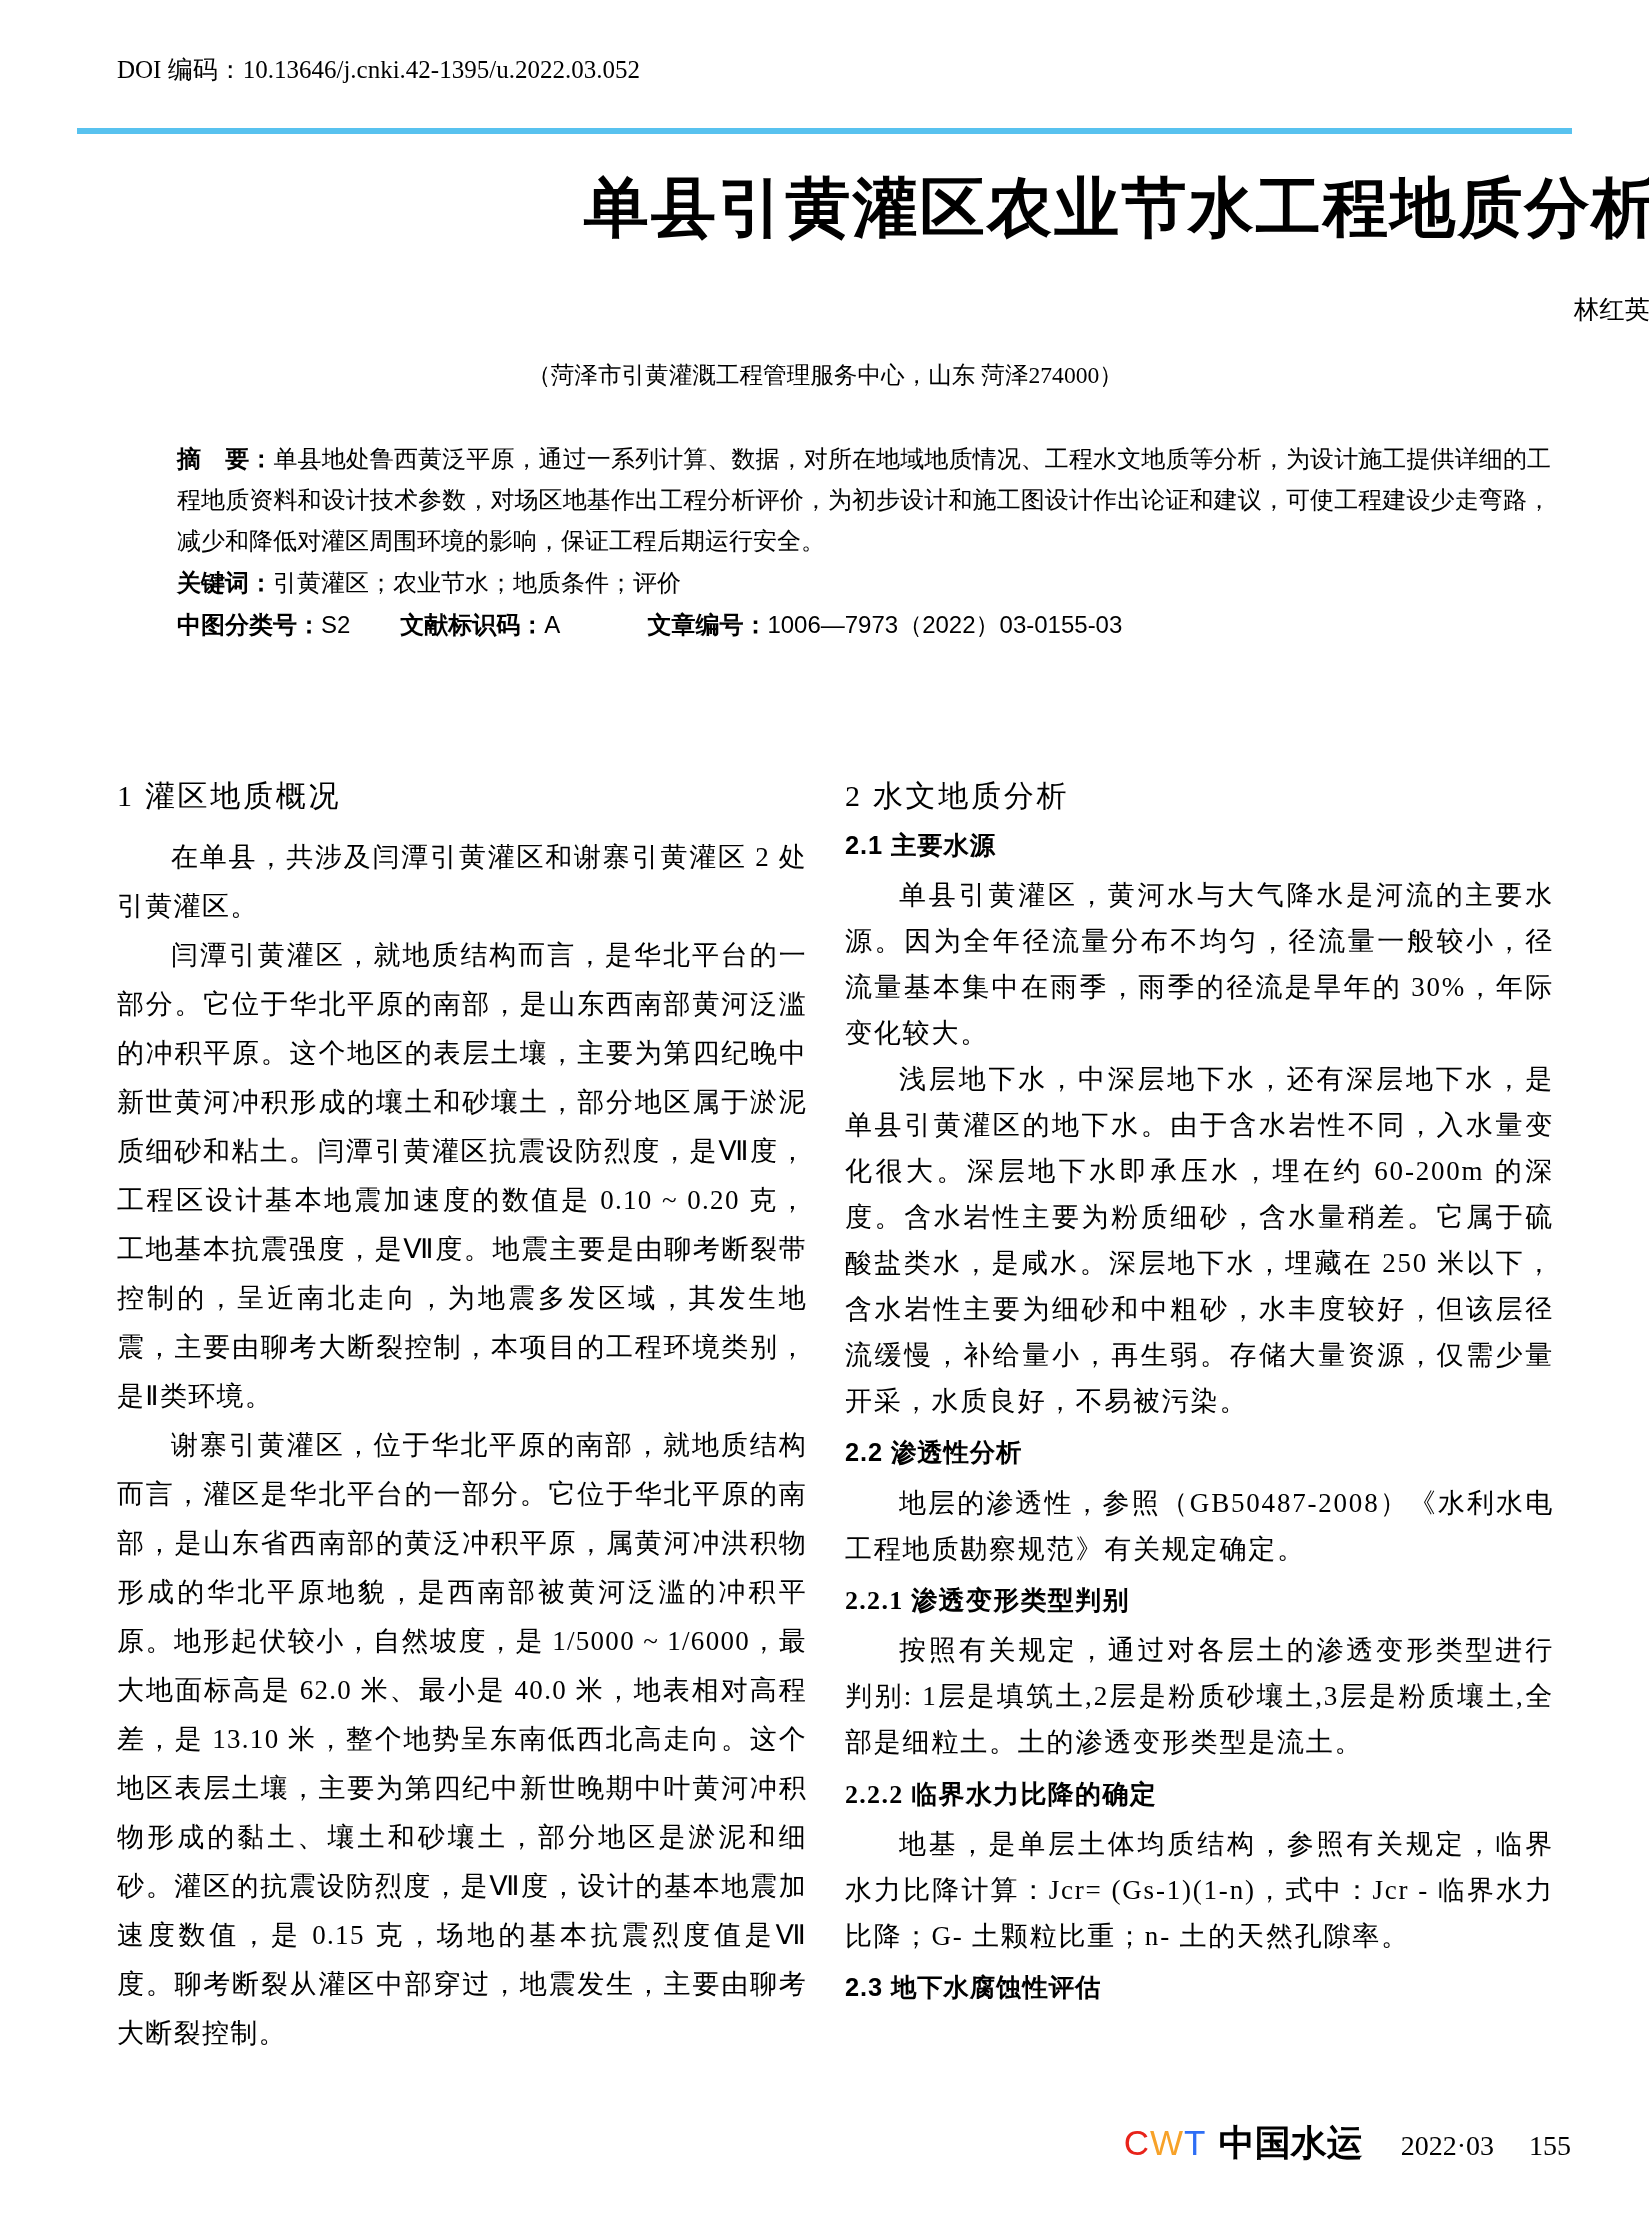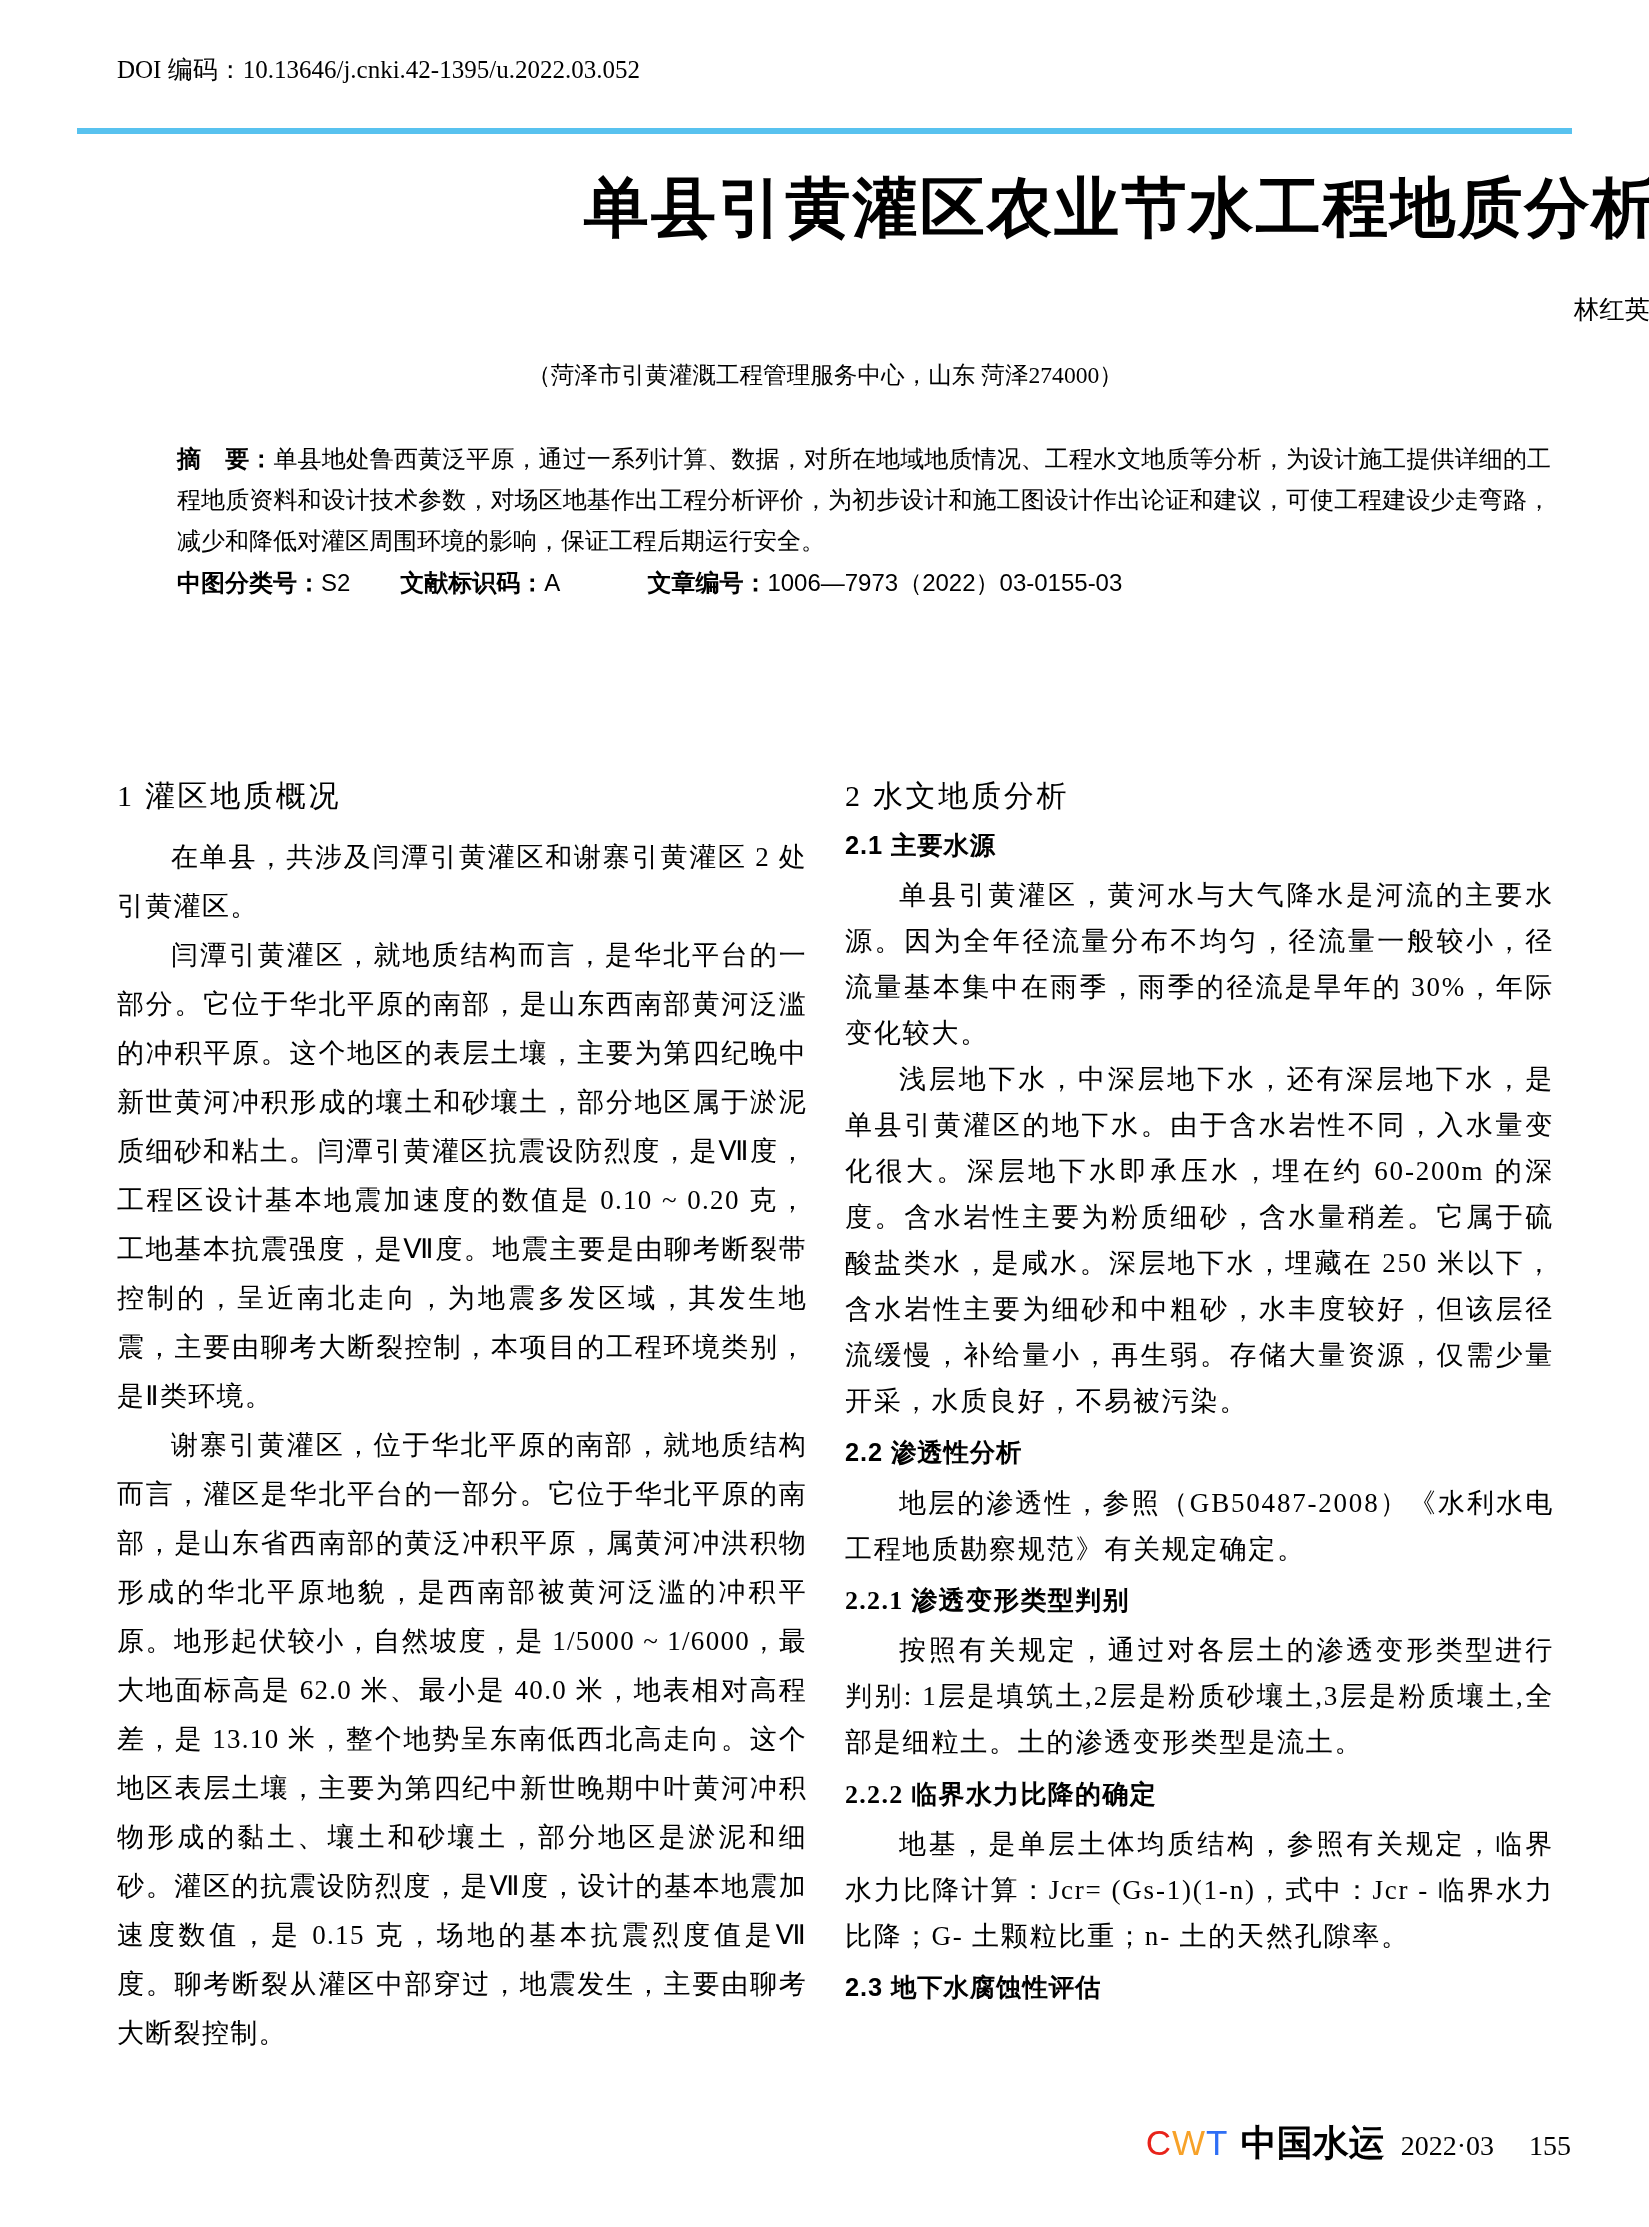--- a/index.html
+++ b/index.html
@@ -39,40 +39,41 @@
   h3.hei{margin:11.6px 0 9.8px 0;font-family:"Liberation Sans", sans-serif;
          font-size:25.4px;font-weight:bold;letter-spacing:0.9px;}
   h4.kaisub{margin:11.6px 0 9px 0;font-size:26px;font-weight:bold;letter-spacing:1.3px;}
 
   .footer{position:absolute;right:79px;bottom:71px;display:flex;align-items:baseline;white-space:nowrap;}
   .logo{font-family:"Liberation Sans", sans-serif;font-size:35px;letter-spacing:0.9px;}
   .lc{color:#e8231a;}
   .lw{color:#f7a229;}
   .lt{color:#2e6ef5;}
   .journal{font-weight:bold;font-size:36px;margin-left:12.5px;}
-  .issue{font-size:28px;margin-left:16px;}
+  .issue{font-size:28px;margin-left:38px;}
   .pageno{font-size:28px;margin-left:35px;}
 </style>
 </head>
 <body>
 
 <div class="page">
 
   <div class="doi"><span>DOI 编码：</span><span>10.13646/j.cnki.42-1395/u.2022.03.052</span></div>
 
   <div class="bar"></div>
 
   <h1 class="title">单县引黄灌区农业节水工程地质分析</h1>
 
   <div class="author">林红英</div>
 
   <div class="affil">（菏泽市引黄灌溉工程管理服务中心，山东 菏泽274000）</div>
 
   <div class="front">
     <p class="abstract"><span class="lab">摘　要：</span><span>单县地处鲁西黄泛平原，通过一系列计算、数据，对所在地域地质情况、工程水文地质等分析，为设计施工提供详细的工程地质资料和设计技术参数，对场区地基作出工程分析评价，为初步设计和施工图设计作出论证和建议，可使工程建设少走弯路，减少和降低对灌区周围环境的影响，保证工程后期运行安全。</span></p>
+    <p class="keywords"><span class="lab">关键词：</span><span>引黄灌区；农业节水；地质条件；评价</span></p>
     <p class="cls"><span class="lab">中图分类号：</span><span class="g1">S2</span><span class="lab">文献标识码：</span><span class="g2">A</span><span class="lab">文章编号：</span><span>1006—7973（2022）03-0155-03</span></p>
   </div>
 
   <div class="col col-left">
     <h2 class="kai">1 灌区地质概况</h2>
     <p>在单县，共涉及闫潭引黄灌区和谢寨引黄灌区 2 处引黄灌区。</p>
     <p>闫潭引黄灌区，就地质结构而言，是华北平台的一部分。它位于华北平原的南部，是山东西南部黄河泛滥的冲积平原。这个地区的表层土壤，主要为第四纪晚中新世黄河冲积形成的壤土和砂壤土，部分地区属于淤泥质细砂和粘土。闫潭引黄灌区抗震设防烈度，是Ⅶ度，工程区设计基本地震加速度的数值是 0.10 ~ 0.20 克，工地基本抗震强度，是Ⅶ度。地震主要是由聊考断裂带控制的，呈近南北走向，为地震多发区域，其发生地震，主要由聊考大断裂控制，本项目的工程环境类别，是Ⅱ类环境。</p>
     <p>谢寨引黄灌区，位于华北平原的南部，就地质结构而言，灌区是华北平台的一部分。它位于华北平原的南部，是山东省西南部的黄泛冲积平原，属黄河冲洪积物形成的华北平原地貌，是西南部被黄河泛滥的冲积平原。地形起伏较小，自然坡度，是 1/5000 ~ 1/6000，最大地面标高是 62.0 米、最小是 40.0 米，地表相对高程差，是 13.10 米，整个地势呈东南低西北高走向。这个地区表层土壤，主要为第四纪中新世晚期中叶黄河冲积物形成的黏土、壤土和砂壤土，部分地区是淤泥和细砂。灌区的抗震设防烈度，是Ⅶ度，设计的基本地震加速度数值，是 0.15 克，场地的基本抗震烈度值是Ⅶ度。聊考断裂从灌区中部穿过，地震发生，主要由聊考大断裂控制。</p>
   </div>
 

